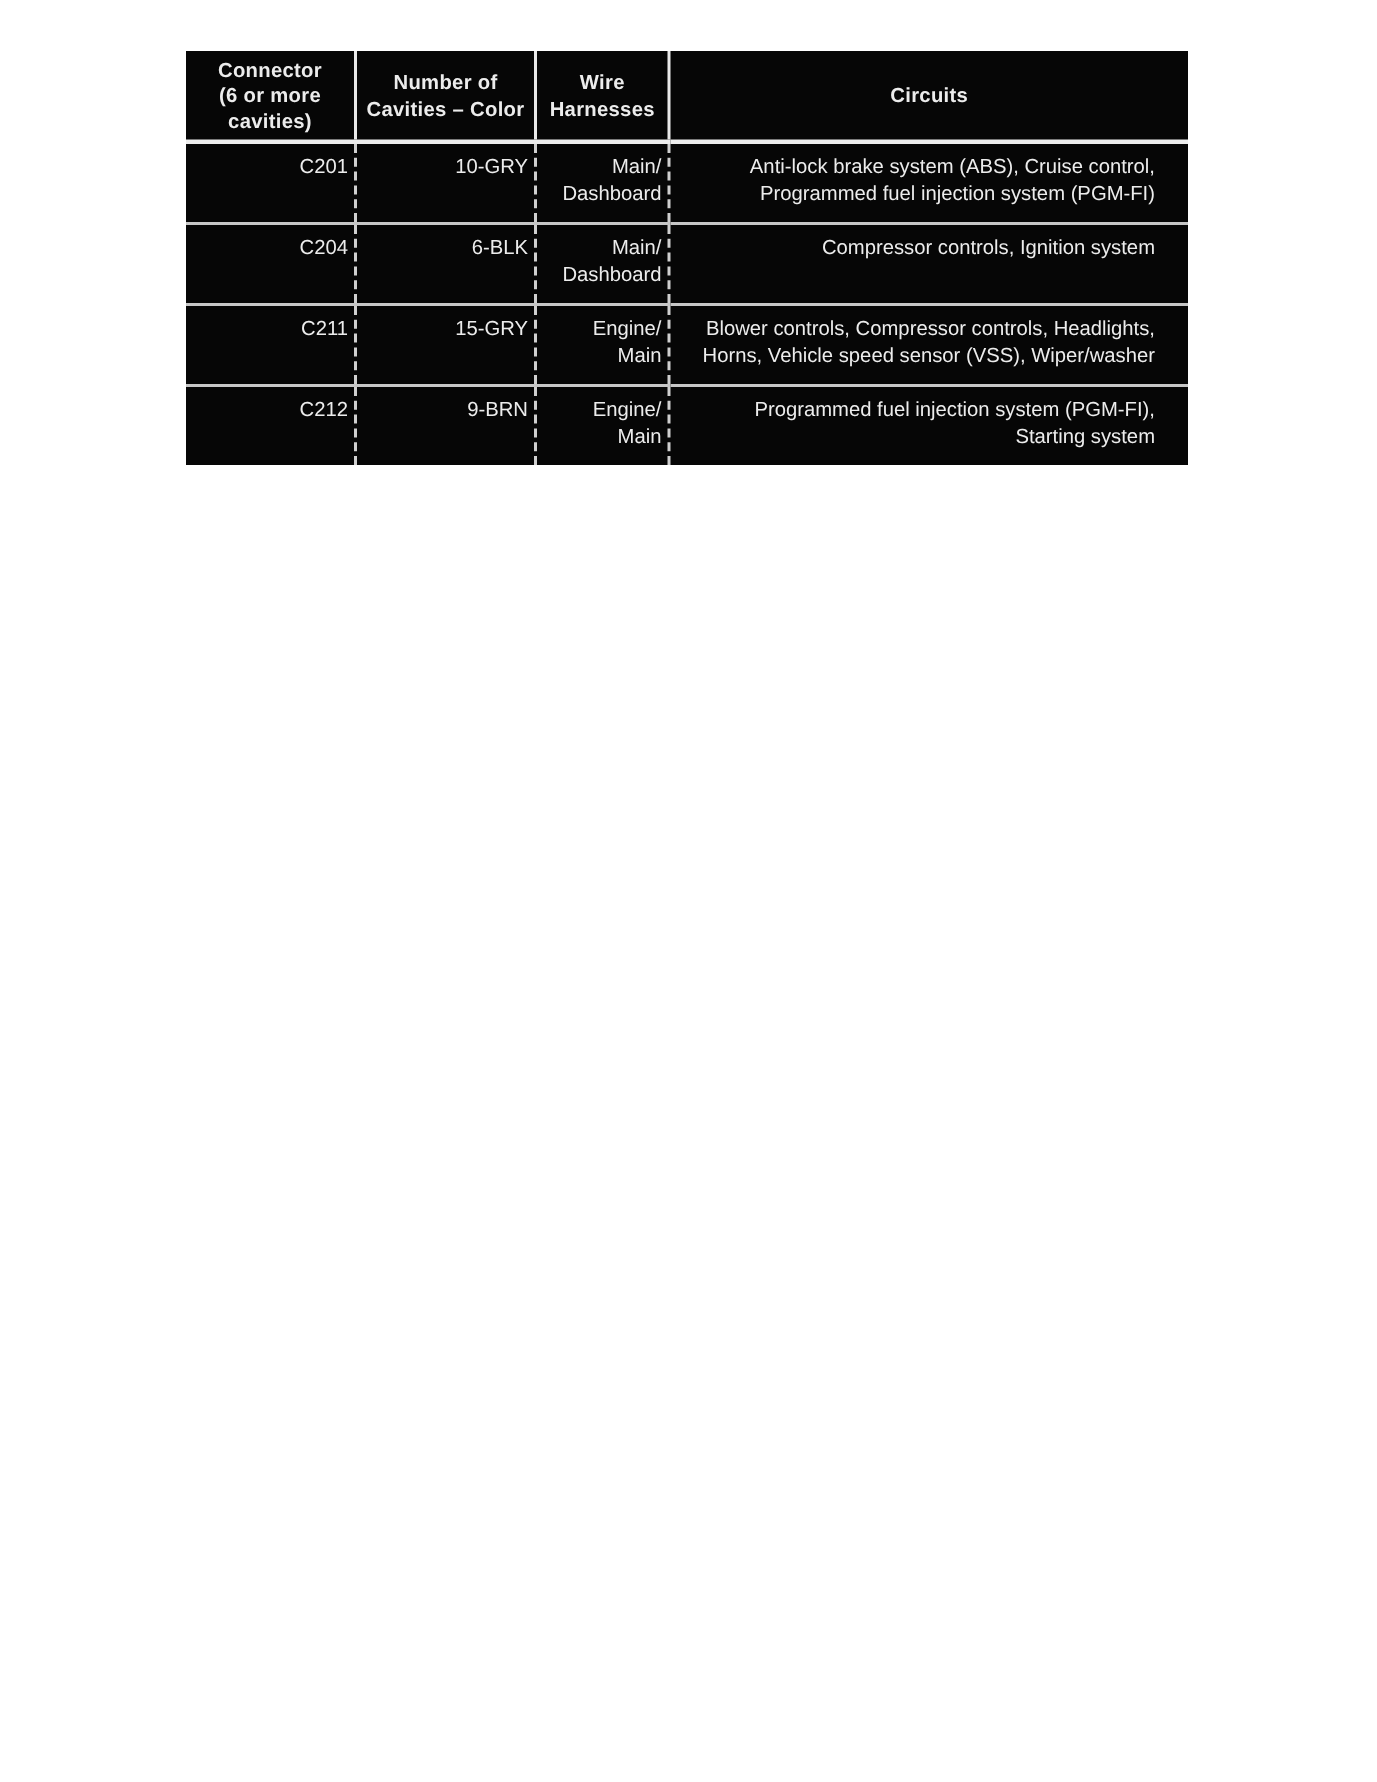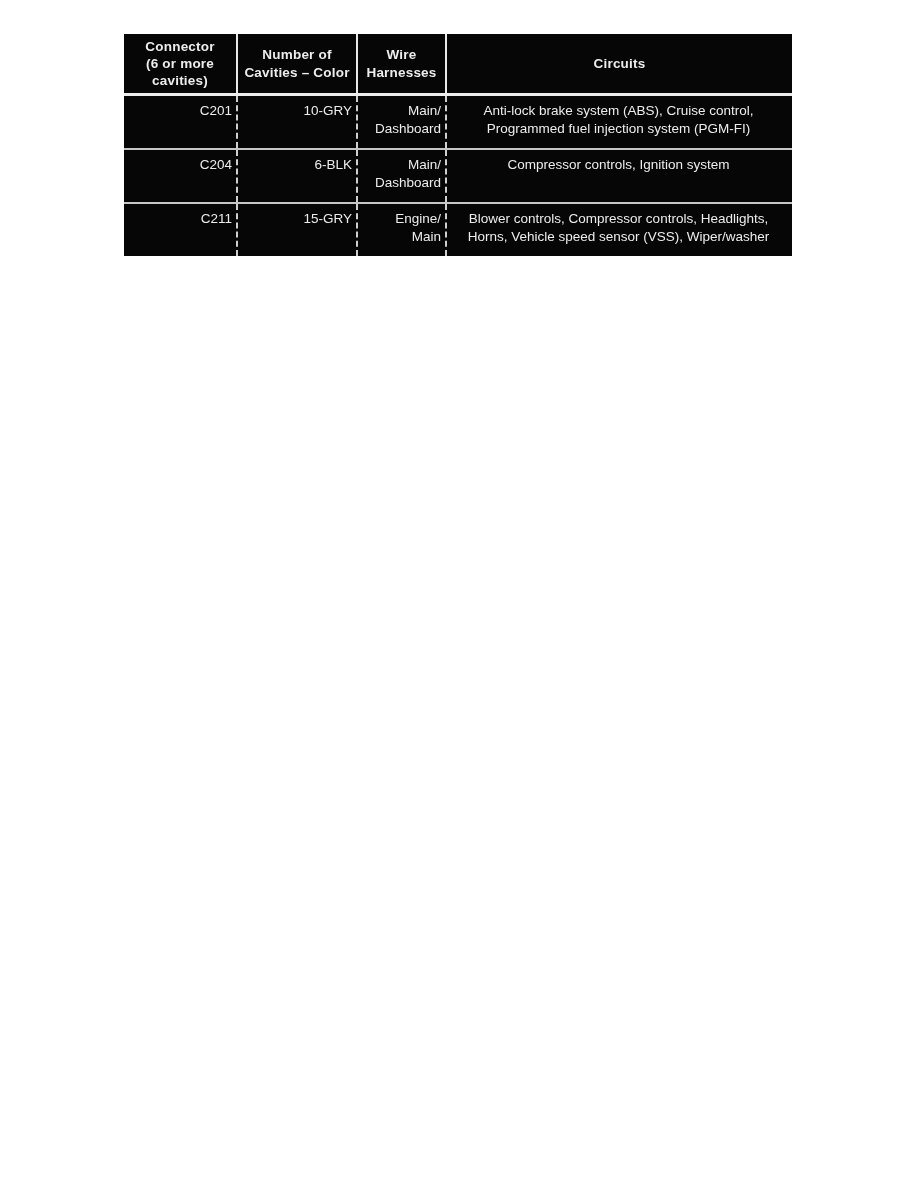--- a/index.html
+++ b/index.html
@@ -46,23 +46,23 @@
     padding: 6px 4px 2px 4px;
     text-align: right;
     vertical-align: top;
     white-space: pre-line;
     line-height: 1.3;
     border-right: 2px dashed #cfcfcf;
     border-top: 2px solid #c6c6c6;
   }
   table.conn-table td:last-child {
     border-right: none;
-    text-align: center;
+    text-align: right;
     padding-left: 10px;
-    padding-right: 12px;
+    padding-right: 22px;
   }
   
   table.conn-table tbody tr:first-child td {
     border-top: none;
   }
 </style>
 </head>
 <body>
 
 <div class="page">
@@ -103,16 +103,24 @@
         <td>Compressor controls, Ignition system</td>
       </tr>
       <tr>
         <td>C211</td>
         <td>15-GRY</td>
         <td>Engine/
 Main</td>
         <td>Blower controls, Compressor controls, Headlights,
 Horns, Vehicle speed sensor (VSS), Wiper/washer</td>
       </tr>
+      <tr>
+        <td>C212</td>
+        <td>9-BRN</td>
+        <td>Engine/
+Main</td>
+        <td>Programmed fuel injection system (PGM-FI),
+Starting system</td>
+      </tr>
     </tbody>
   </table>
 
 </div>
 
 </body></html>

